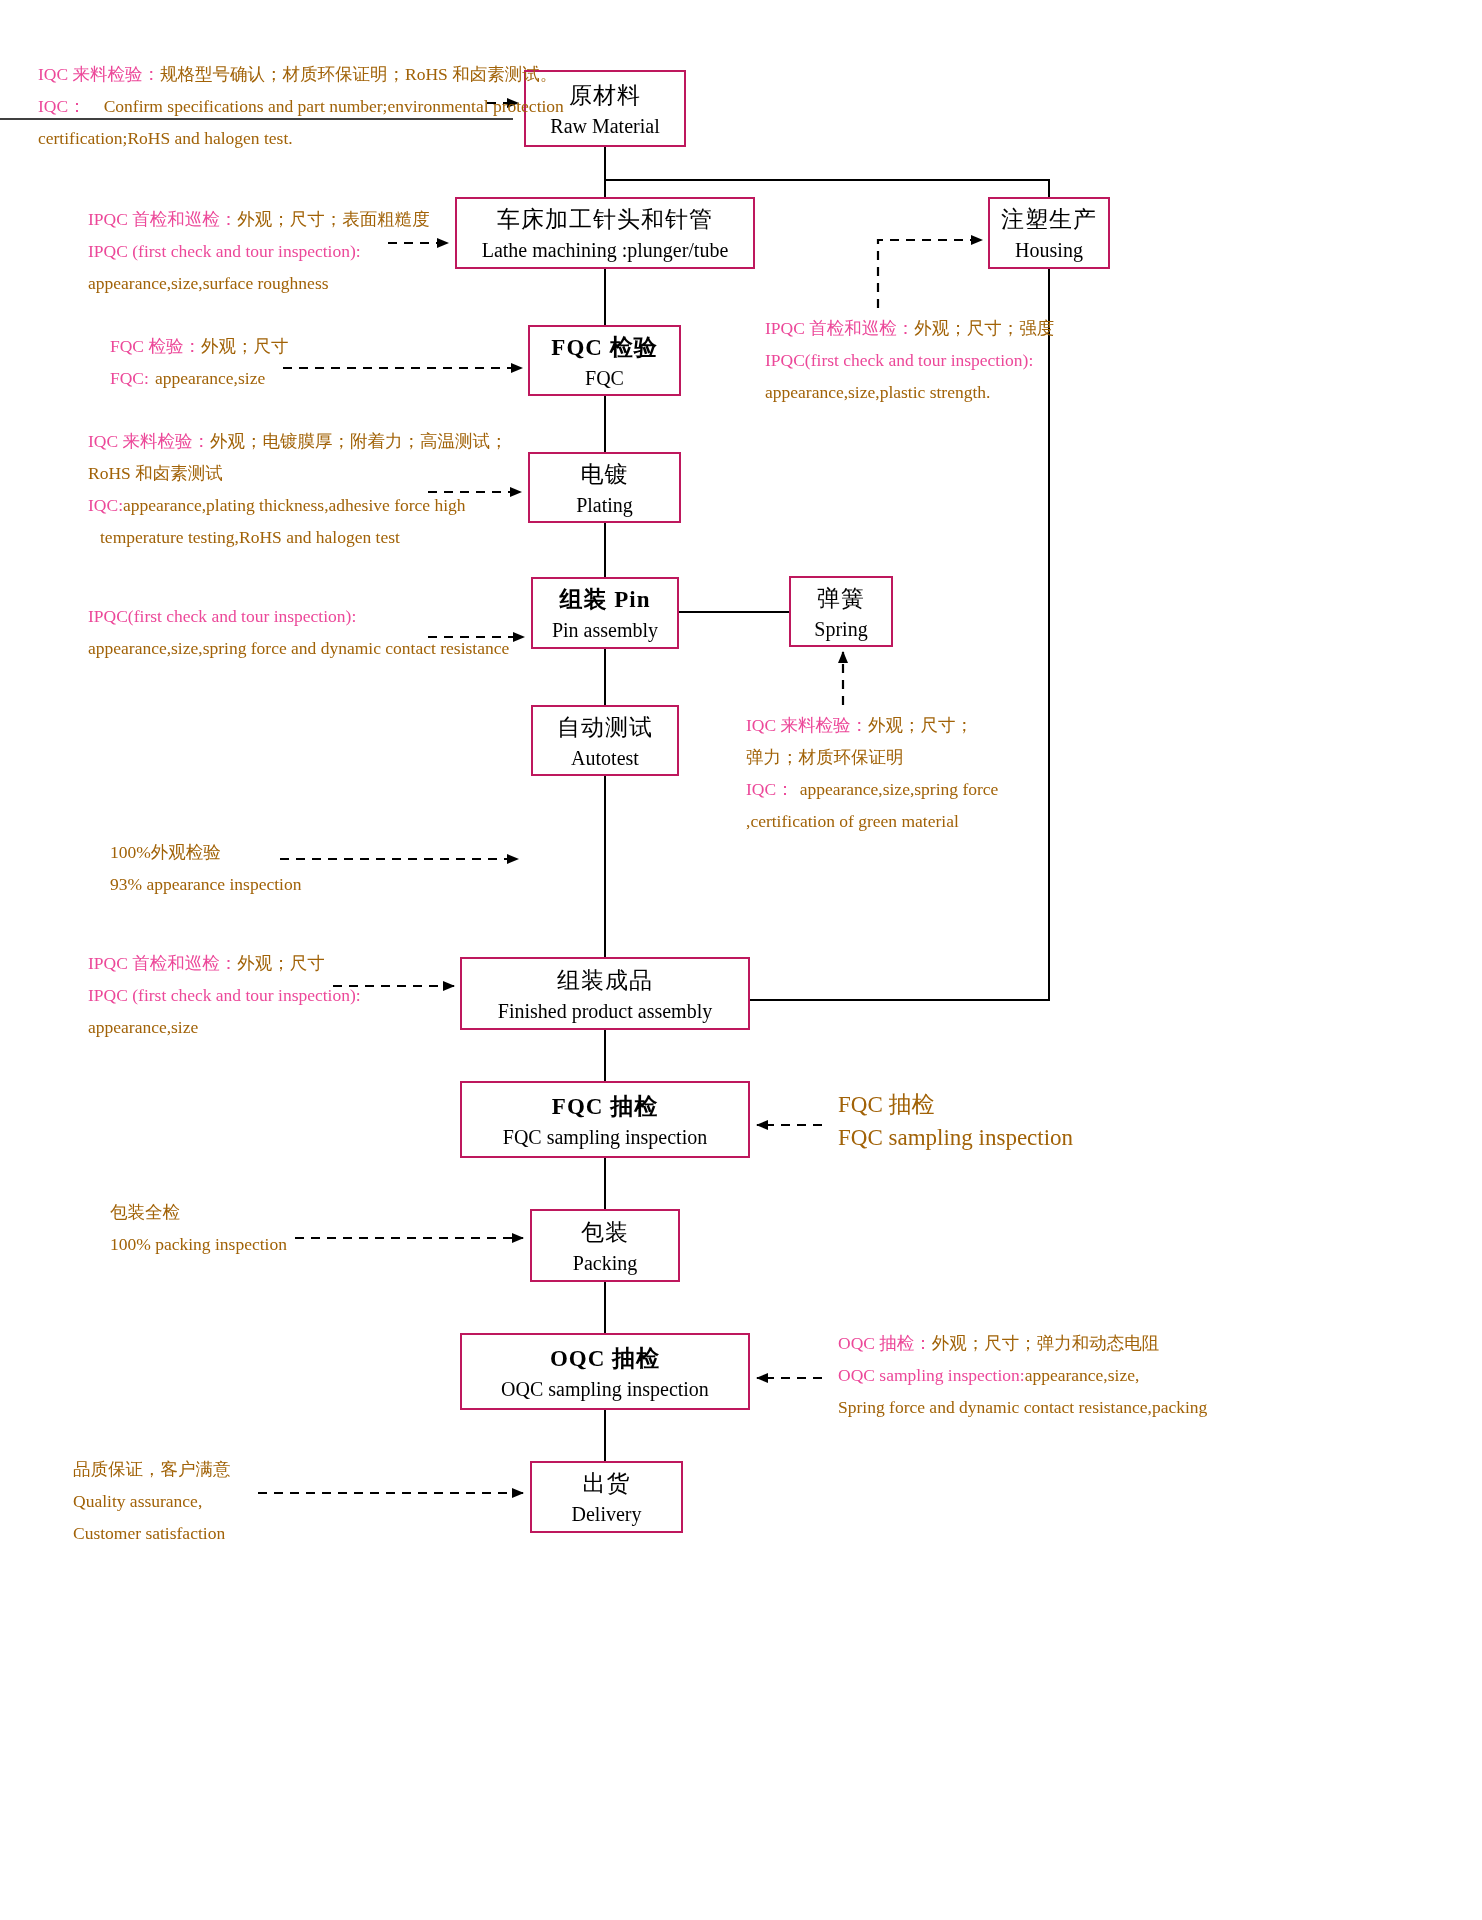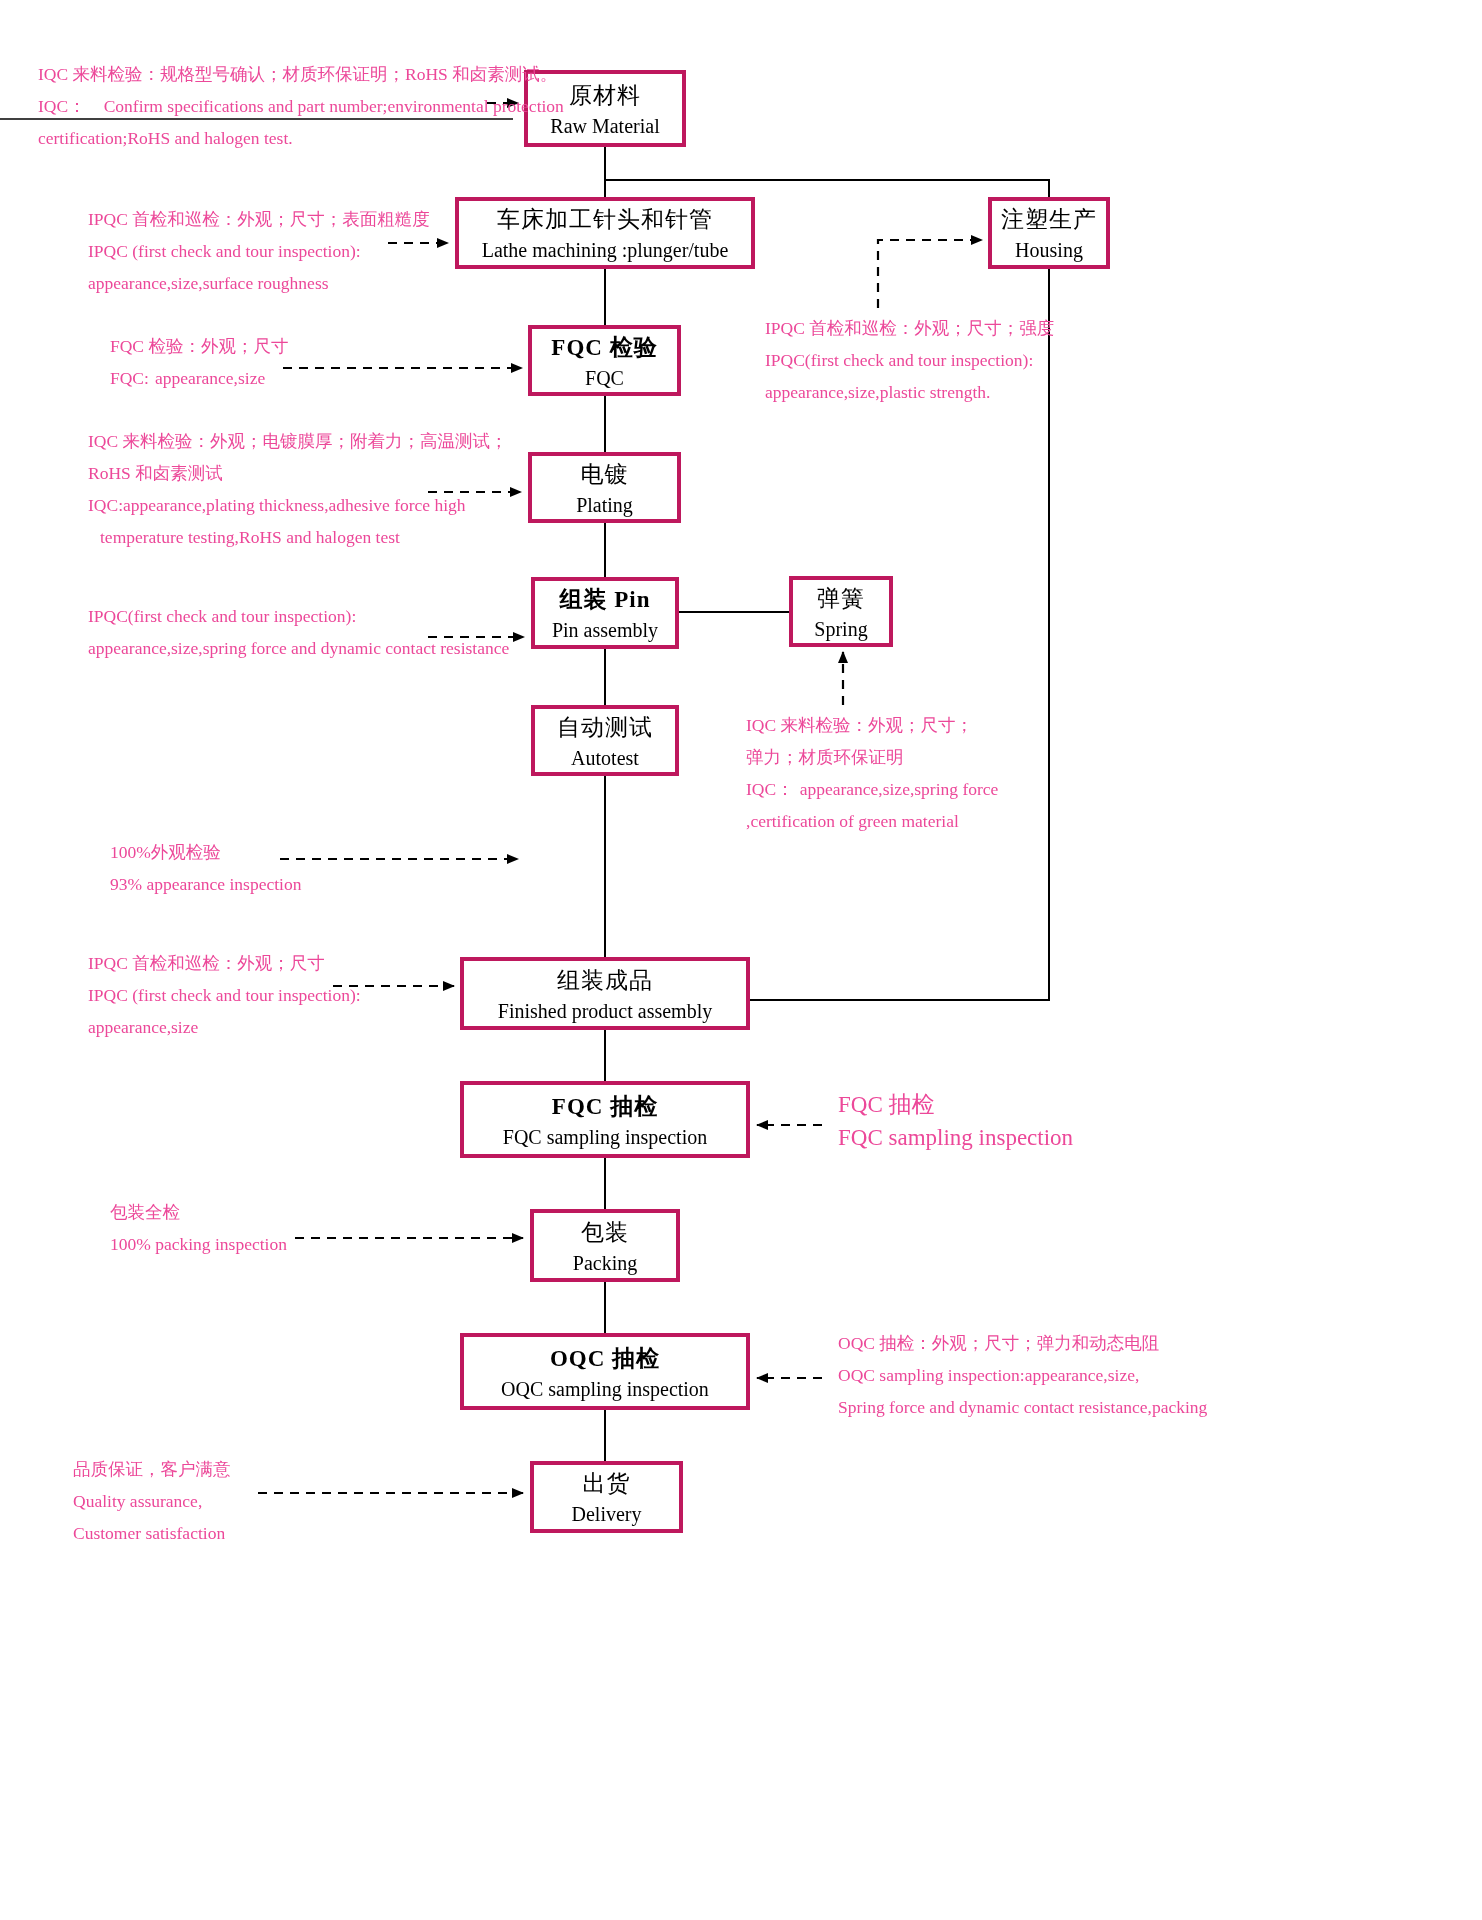--- a/index.html
+++ b/index.html
@@ -2,31 +2,31 @@
 <html><head>
 <meta charset="utf-8">
 <style>
   * { margin:0; padding:0; box-sizing:border-box; }
   html,body { background:#ffffff; }
   body { font-family:"Liberation Serif","DejaVu Serif",serif; color:#000; }
   .canvas { position:relative; width:1482px; height:1920px; background:#fff; overflow:hidden; }
   svg.wires { position:absolute; left:0; top:0; z-index:1; }
 
   .node {
-    position:absolute; z-index:2; background:#fff; border:4px solid #be185d;
+    position:absolute; z-index:2; background:#fff; border:2px solid #be185d;
     display:flex; flex-direction:column; align-items:center; justify-content:center;
     gap:4px; text-align:center; white-space:nowrap;
   }
   .node .zh { font-size:23px; letter-spacing:1px; }
   .node .en { font-size:20px; }
   .node.bold-zh .zh { font-weight:bold; }
 
   .ann { position:absolute; z-index:2; font-size:17.5px; line-height:32px; white-space:nowrap; }
   .ann.big { font-size:23px; line-height:33px; }
-  .red { color:#ec4899; }
+  .red { color:#a16207; }
   .black { color:#ec4899; }
   .gap { margin-left:18px; }
   .sgap { margin-left:6px; }
   .indent { padding-left:12px; }
 </style>
 </head>
 <body>
 
 <div class="canvas">
 

